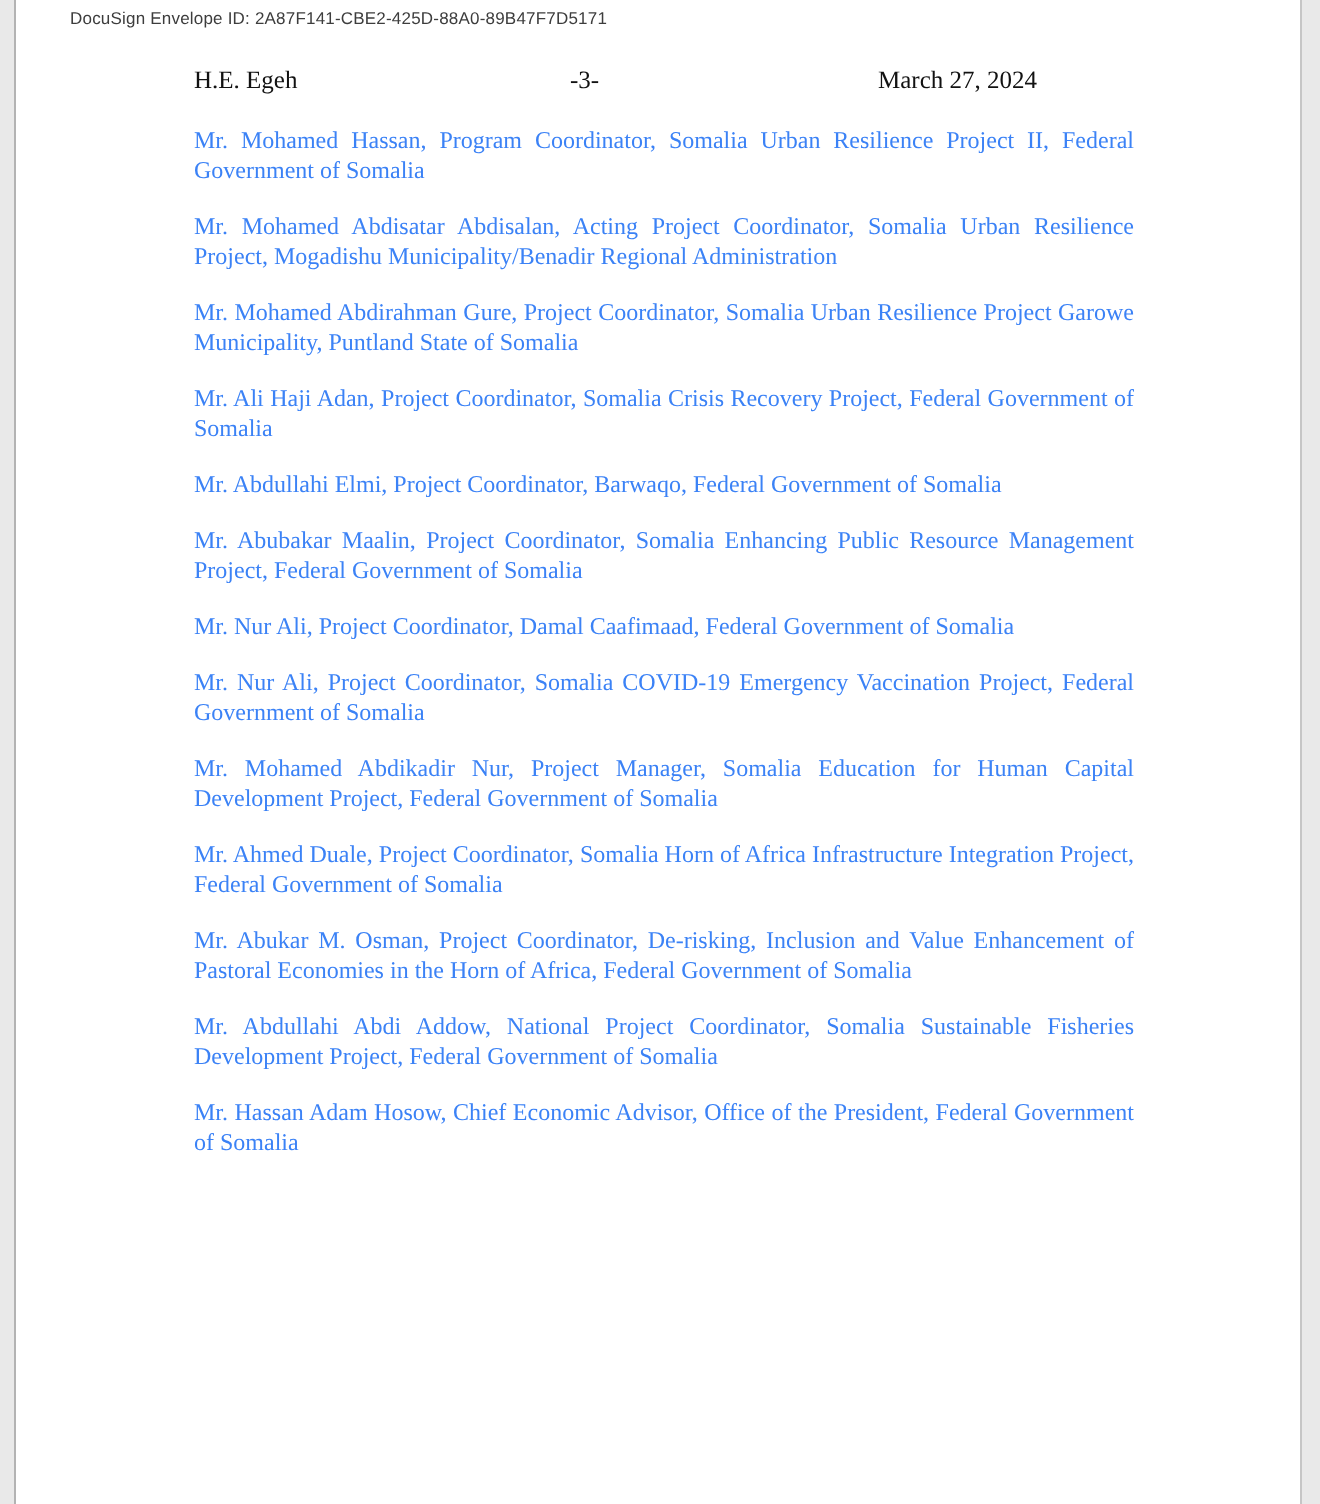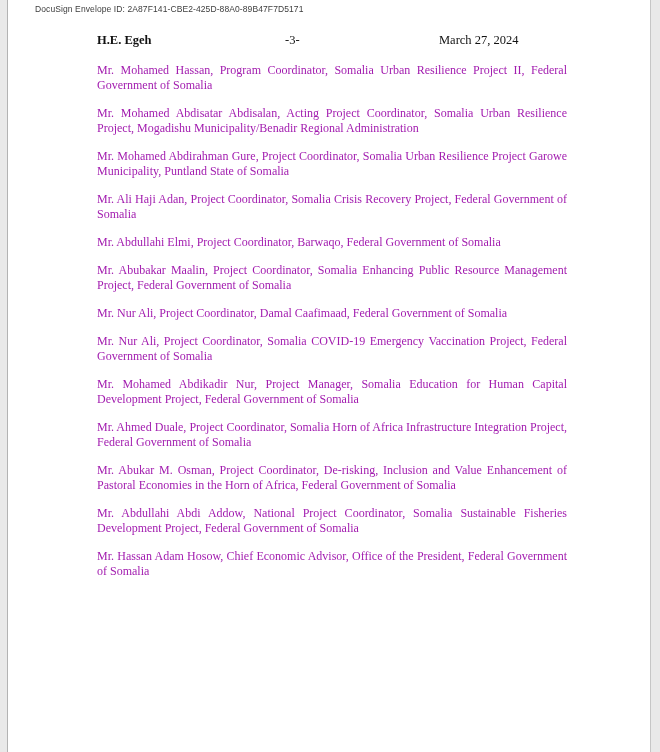--- a/index.html
+++ b/index.html
@@ -40,31 +40,31 @@
   }
   .header-row {
     position: absolute;
     left: 97px;
     top: 33px;
     width: 480px;
     height: 16px;
     font-size: 12.5px;
     color: #121212;
   }
-  .header-addressee { position: absolute; left: 0; top: 0; white-space: nowrap; font-weight: bold; }
+  .header-addressee { position: absolute; left: 0; top: 0; white-space: nowrap; }
   .header-pagenum   { position: absolute; left: 188px; top: 0; white-space: nowrap; }
   .header-date      { position: absolute; left: 342px; top: 0; white-space: nowrap; }
   .content {
     position: absolute;
     left: 97px;
     top: 63px;
     width: 470px;
     font-size: 12px;
     line-height: 15px;
-    color: #a21caf;
+    color: #3b82f6;
     text-align: justify;
   }
   .content p {
     margin: 0 0 13px 0;
   }
   .content p:last-child {
     margin-bottom: 0;
   }
 </style>
 </head>

